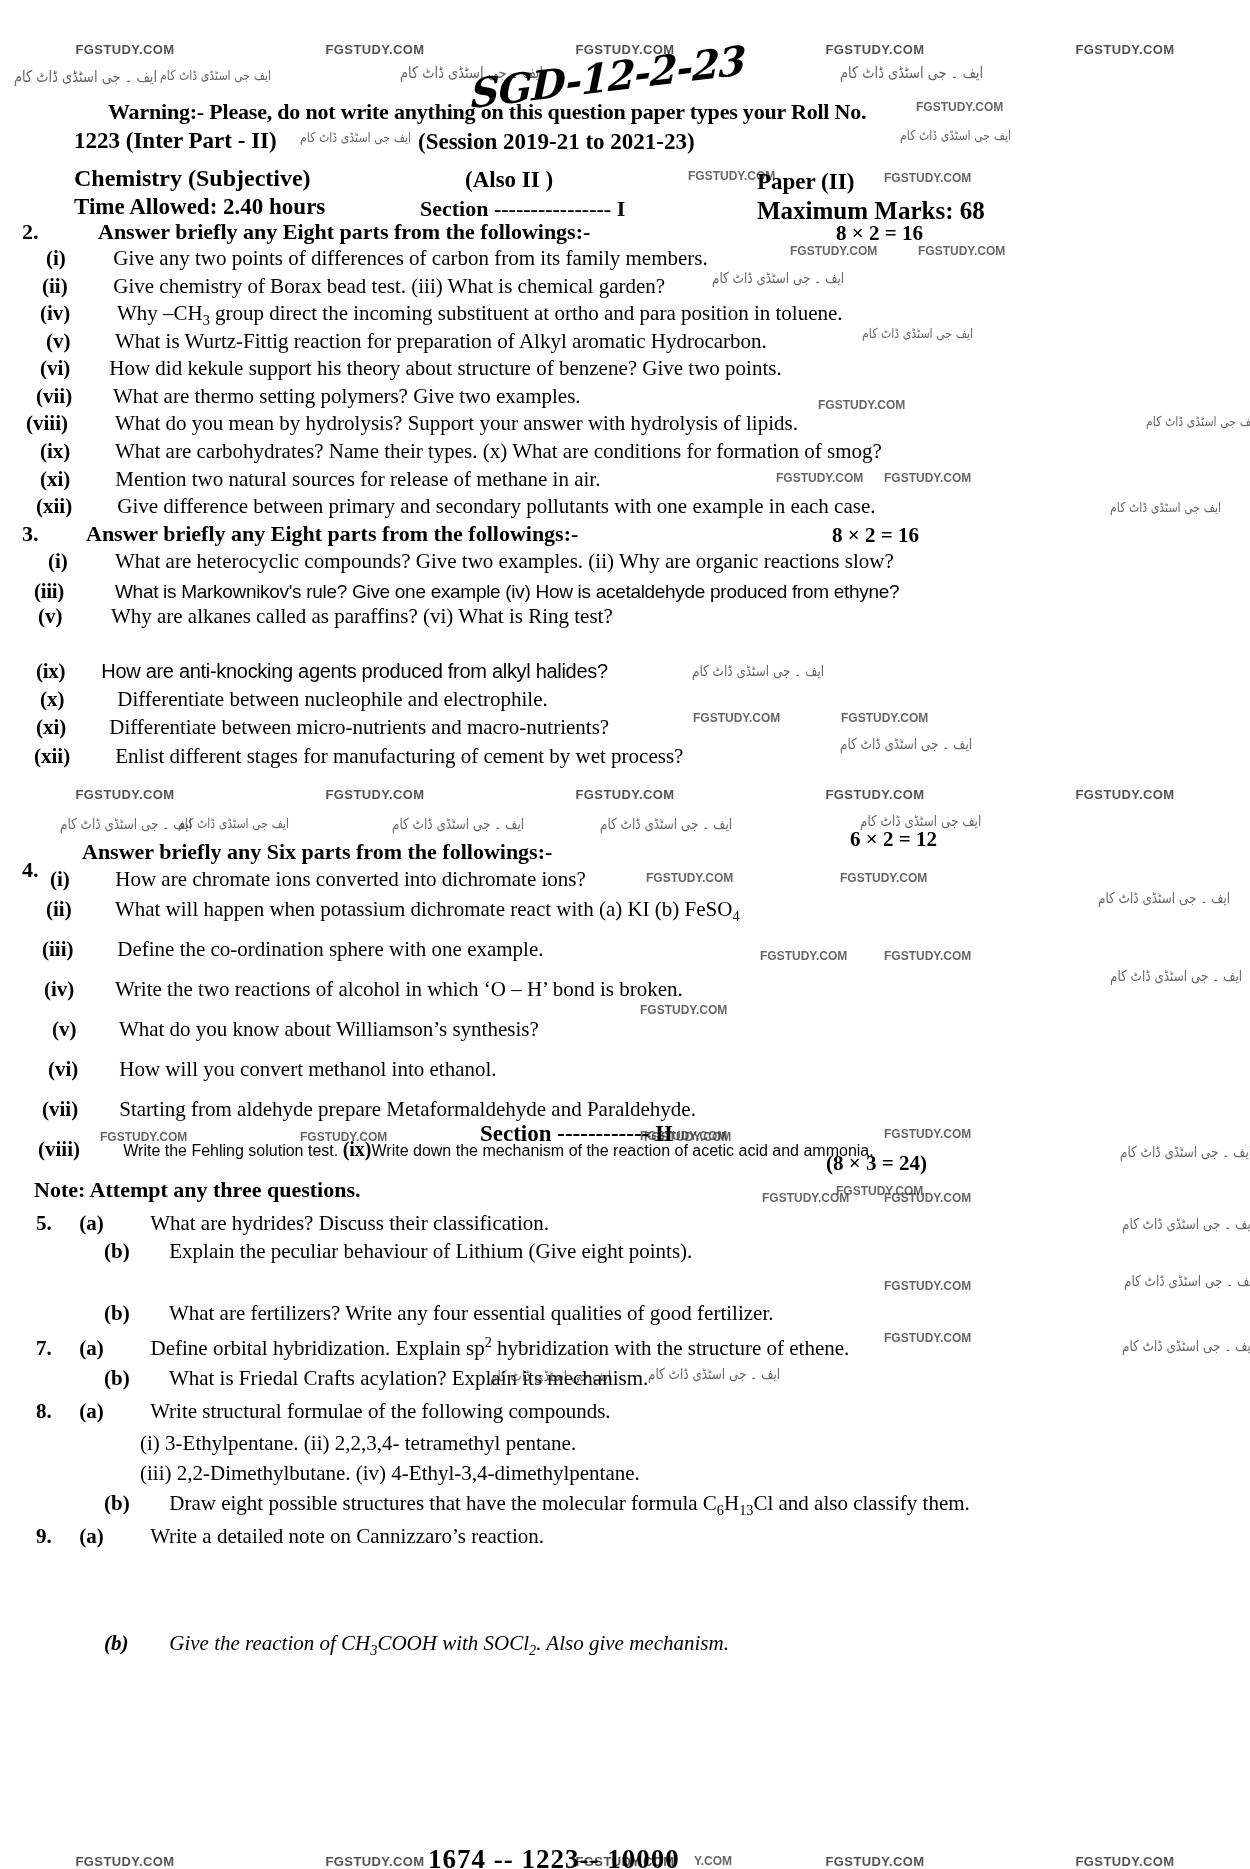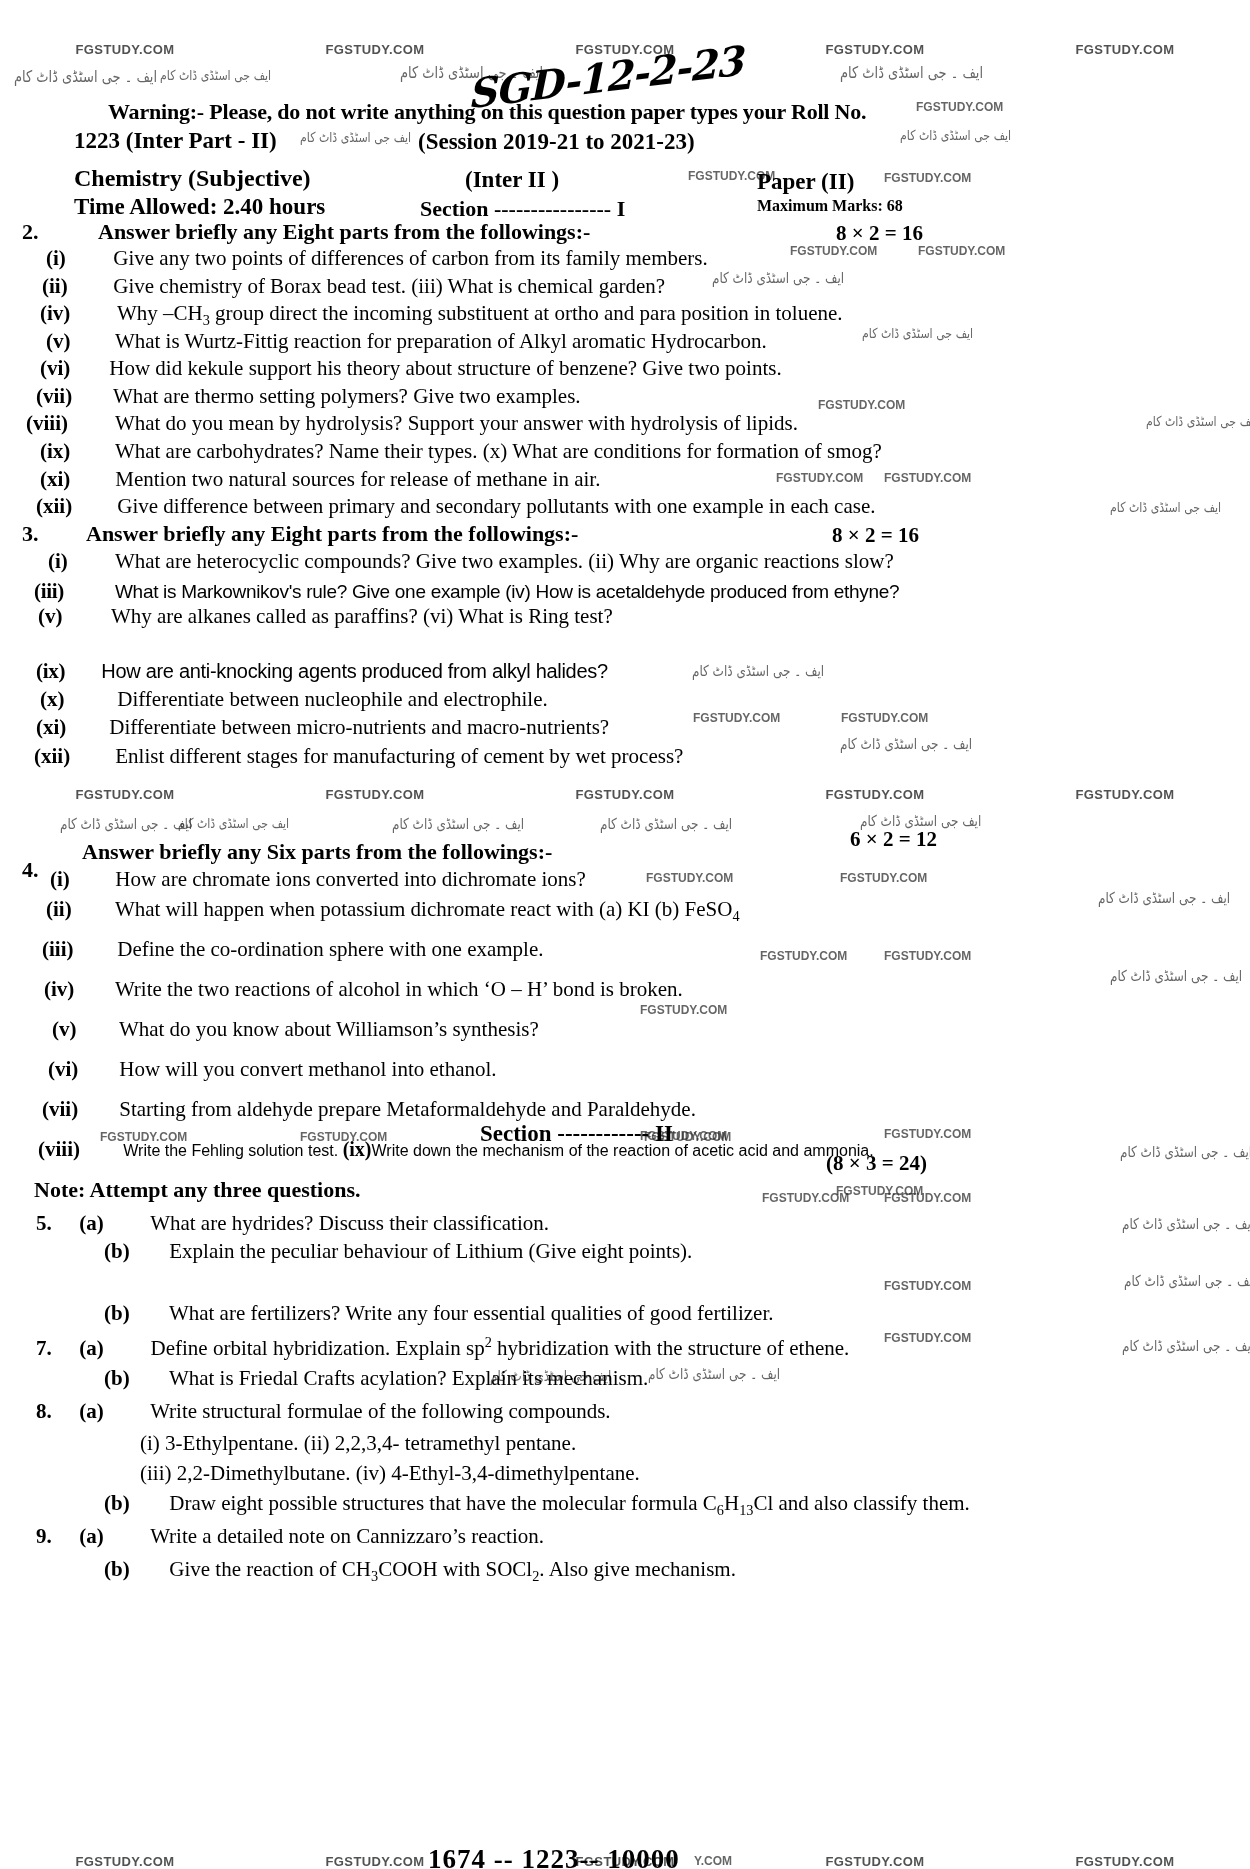--- a/index.html
+++ b/index.html
@@ -84,21 +84,21 @@
     font-size: 22px;
     letter-spacing: -.2px;
   }
   .line-code   { left: 74px;  top: 89px;  font-size: 23px; }
   .line-sess   { left: 418px; top: 90px;  font-size: 23px; }
   .line-subj   { left: 74px;  top: 126px; font-size: 24px; }
   .line-group  { left: 465px; top: 128px; font-size: 23px; }
   .line-paper  { left: 757px; top: 130px; font-size: 23px; }
   .line-time   { left: 74px;  top: 155px; font-size: 23px; }
   .line-sec1   { left: 420px; top: 157px; font-size: 22px; }
-  .line-marks  { left: 757px; top: 158px; font-size: 16px; }
+  .line-marks  { left: 757px; top: 158px; font-size: 25px; }
 
   
   .qmain {
     position: absolute;
     font-weight: bold;
     font-size: 22px;
     white-space: nowrap;
   }
   .qnum {
     position: absolute;
@@ -229,21 +229,21 @@
   <div class="wm-urdu" style="left:490px; top:1330px; font-size:12px;">ایف جی اسٹڈی ڈاٹ کام</div>
   <div class="wm-urdu" style="left:648px; top:1328px; font-size:12px;">ایف ۔ جی اسٹڈی ڈاٹ کام</div>
   <div class="wm-urdu" style="left:1122px; top:1178px; font-size:12px;">ایف ۔ جی اسٹڈی ڈاٹ کام</div>
 
   <div class="handwriting">SGD-12-2-23</div>
 
   <div class="hdr warning">Warning:-  Please, do not write anything on this question paper types your Roll No.</div>
   <div class="hdr line-code">1223  (Inter Part - II)</div>
   <div class="hdr line-sess">(Session  2019-21 to 2021-23)</div>
   <div class="hdr line-subj">Chemistry   (Subjective)</div>
-  <div class="hdr line-group">(Inter II )</div>
+  <div class="hdr line-group">(Also II )</div>
   <div class="hdr line-paper">Paper (II)</div>
   <div class="hdr line-time">Time Allowed:   2.40 hours</div>
   <div class="hdr line-sec1">Section ---------------- I</div>
   <div class="hdr line-marks">Maximum Marks:  68</div>
 
   <div class="qnum" style="left:22px; top:180px;">2.</div>
   <div class="qmain" style="left:98px; top:180px;">Answer briefly any Eight parts from the followings:-</div>
   <div class="marks" style="left:836px; top:182px;">8  × 2 = 16</div>
 
   <div class="part" style="left:46px; top:207px;">
@@ -396,21 +396,21 @@
   </div>
   <div class="part" style="left:104px; top:1452px;">
     <span class="rn" style="width:60px;">(b)</span>
     <span>Draw eight possible structures that have the molecular formula C<sub>6</sub>H<sub>13</sub>Cl and also classify them.</span>
   </div>
   <div class="part" style="left:36px; top:1485px;">
     <span class="rn" style="width:38px;">9.</span>
     <span class="rn" style="width:66px;">(a)</span>
     <span>Write a detailed note on Cannizzaro’s reaction.</span>
   </div>
-  <div class="part" style="left:104px; top:1518px;">
+  <div class="part" style="left:104px; top:1592px;font-style:italic;">
     <span class="rn" style="width:60px;">(b)</span>
     <span>Give the reaction of CH<sub>3</sub>COOH with SOCl<sub>2</sub>. Also give mechanism.</span>
   </div>
 
   <div class="footer-code">1674 --  1223--  10000</div>
   <div class="wm-single" style="left:694px; top:1815px;">Y.COM</div>
 
 </div>
 
 </body></html>

